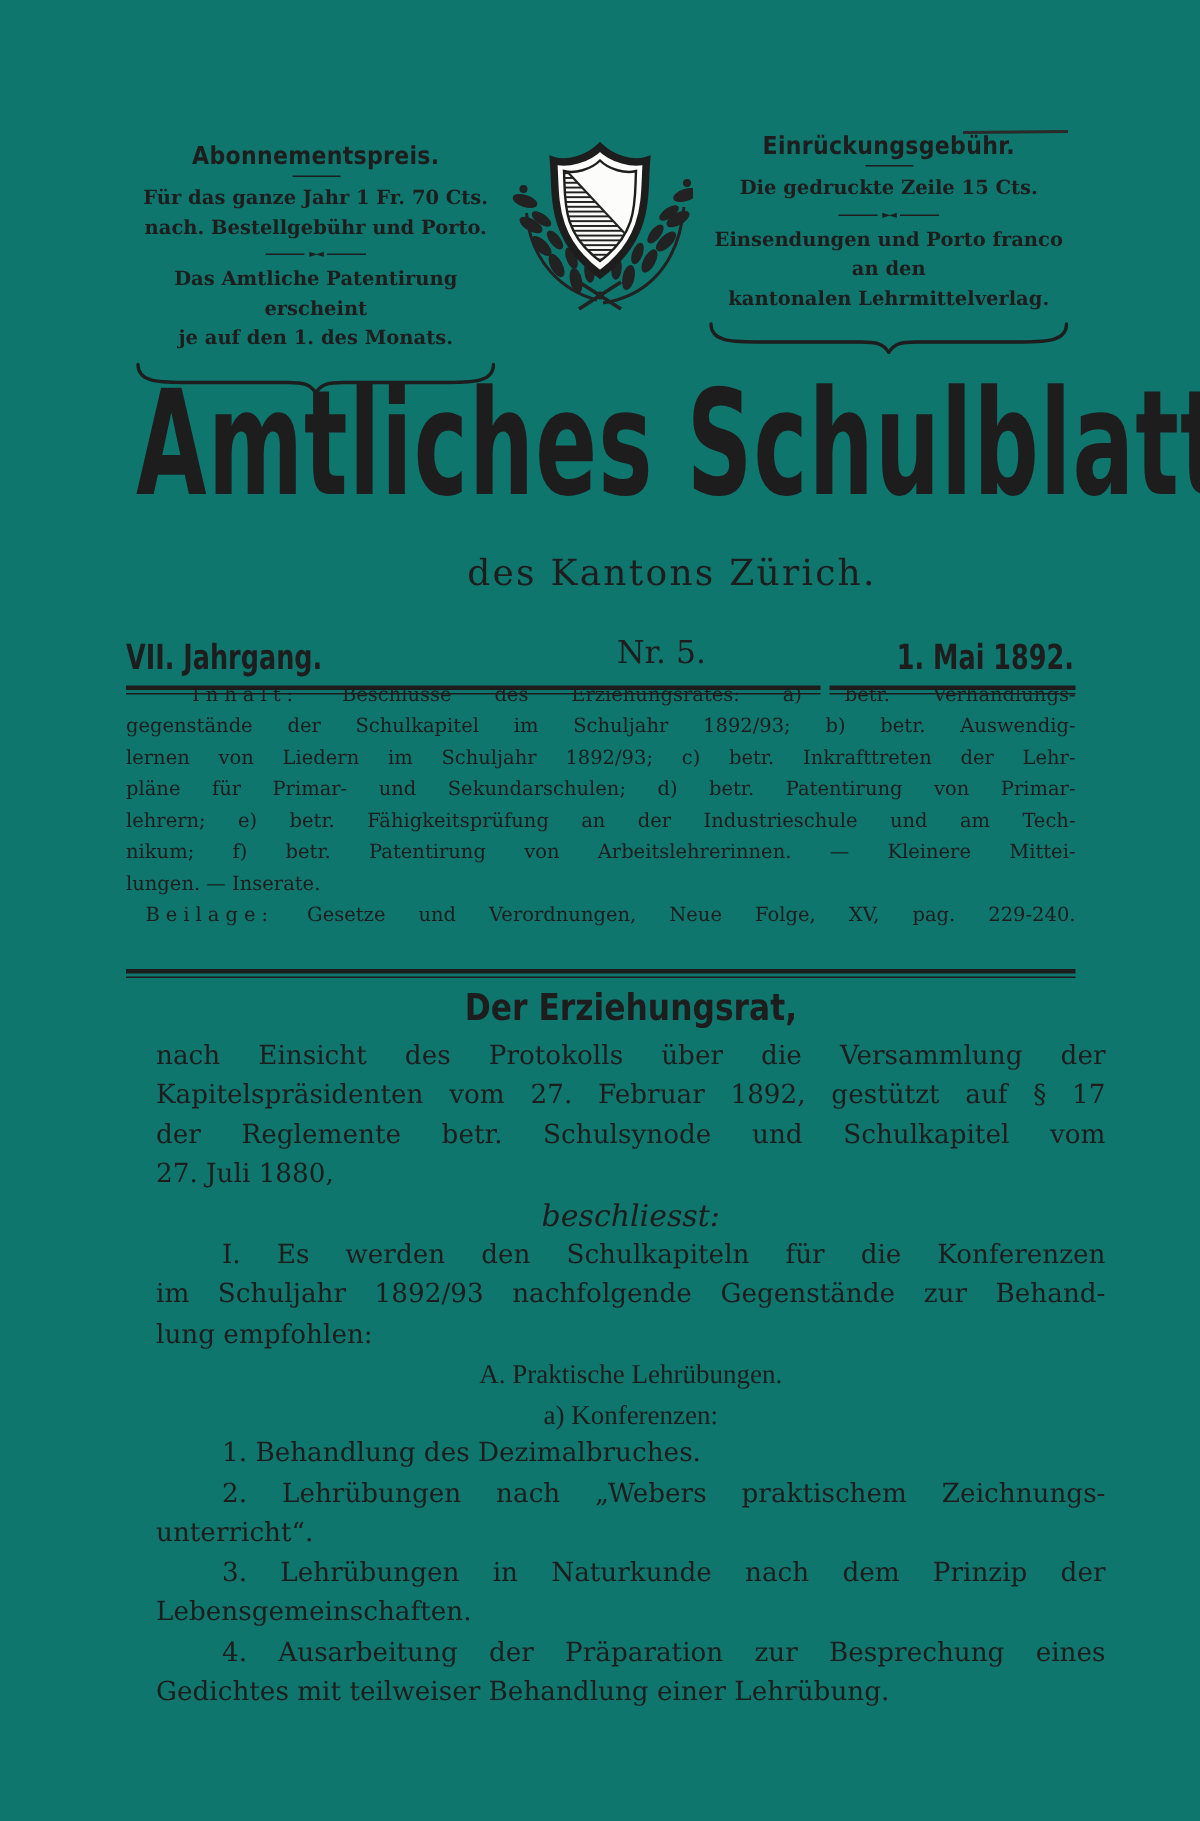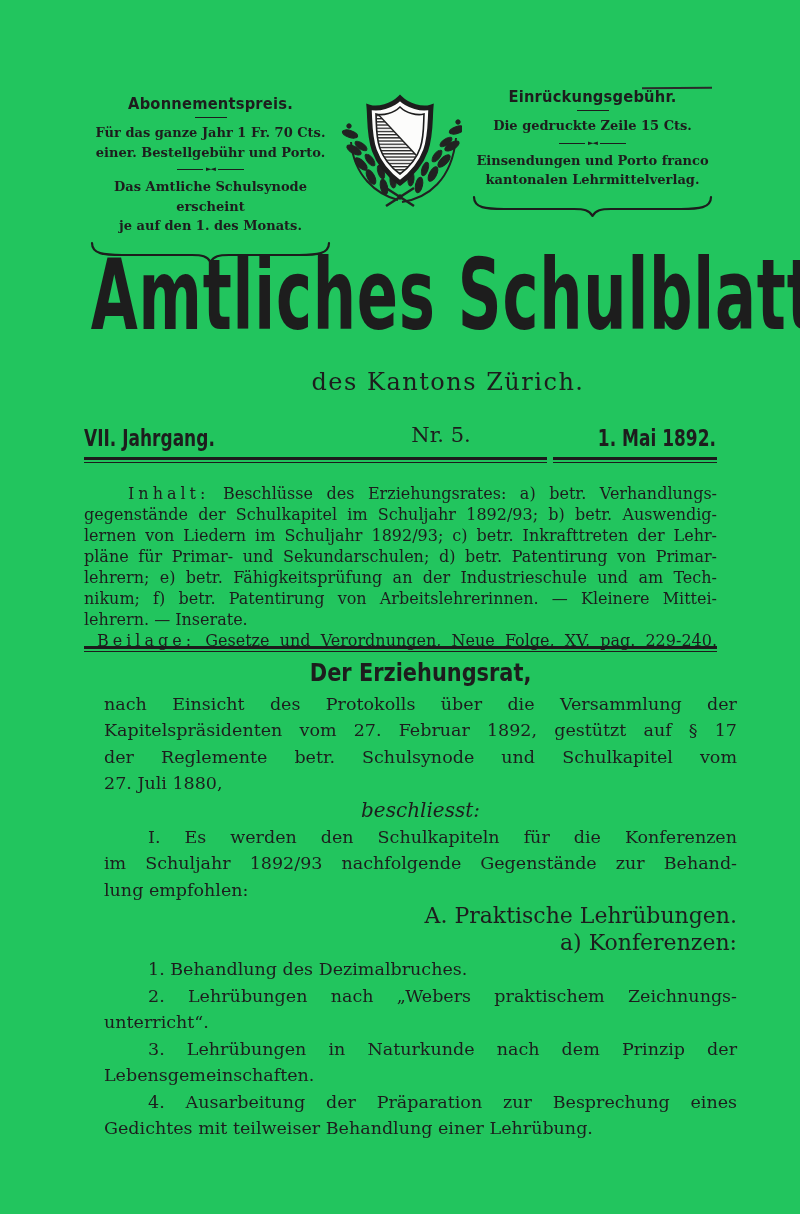--- a/index.html
+++ b/index.html
@@ -1,16 +1,16 @@
 <!DOCTYPE html>
 <html><head>
 <meta charset="utf-8">
 <style>
   html,body{margin:0;padding:0;background:#e8e8e8;}
-  .page{position:relative;width:800px;height:1214px;margin:0 auto;background:#22c55e;
+  .page{position:relative;width:800px;height:1214px;margin:0 auto;background:#0f766e;
         color:#1d1d1d;font-family:"DejaVu Serif",serif;overflow:hidden;}
 
   
   .box{position:absolute;width:245px;text-align:center;}
   .box-title{font-family:"DejaVu Sans",sans-serif;font-weight:700;font-size:15px;
              letter-spacing:.2px;transform:scale(.98,1.1);transform-origin:center;}
   .title-rule{width:32px;border-top:1.6px solid #1d1d1d;margin:4px auto 5px;}
   .box .ln{font-size:13px;font-weight:700;line-height:19.5px;}
   .orn{display:flex;align-items:center;justify-content:center;gap:3px;height:13px;margin:1px 0;}
   .orn-line{width:26px;border-top:1.4px solid #1d1d1d;}
@@ -36,51 +36,51 @@
   .issue{position:absolute;top:423px;left:0;width:100%;text-align:center;font-size:21px;padding-left:41px;}
 
   
   .drule{position:absolute;border-top:3px solid #1c1c1c;padding-top:2px;
          border-bottom:1.5px solid #1c1c1c;}
   #rule1a{left:84px;top:457px;width:463px;}
   #rule1b{left:553px;top:457px;width:164px;}
   #rule2{left:84px;top:646px;width:633px;}
 
   
-  .toc{position:absolute;left:84px;top:483px;width:633px;font-size:16px;line-height:21px;}
+  .toc{position:absolute;left:84px;top:453px;width:633px;font-size:13px;line-height:21px;}
   .article{position:absolute;left:84px;top:660px;width:633px;font-size:17.5px;line-height:26.5px;margin-left:20px;}
   .ln.j{text-align:justify;text-align-last:justify;}
   .ln.il{text-indent:44px;}
   .ln.is{text-indent:13px;}
   .spaced{letter-spacing:4px;}
   .art-heading{text-align:center;margin-bottom:3px;}
   .art-heading span{display:inline-block;font-family:"DejaVu Sans",sans-serif;font-weight:700;
                     font-size:22px;transform:scale(.95,1.12);transform-origin:center;}
   .decision{text-align:center;font-style:italic;font-size:20px;line-height:27px;}
-  .center-line{text-align:right;font-size:22px;}
+  .center-line{text-align:center;font-size:18px;font-family:Liberation Serif, serif;}
 </style>
 </head>
 <body>
 
 <div class="page">
 
   <div class="box" style="left:88px;top:95px">
     <div class="box-title">Abonnementspreis.</div>
     <div class="title-rule"></div>
     <div>
         <div class="ln">Für das ganze Jahr 1 Fr. 70 Cts.</div>
-        <div class="ln">einer. Bestellgebühr und Porto.</div>
+        <div class="ln">nach. Bestellgebühr und Porto.</div>
       </div>
     <div class="orn">
       <span class="orn-line"></span>
       <span class="orn-arrows">►◄</span>
       <span class="orn-line"></span>
     </div>
     <div>
-        <div class="ln">Das Amtliche Schulsynode erscheint</div>
+        <div class="ln">Das Amtliche Patentirung erscheint</div>
         <div class="ln">je auf den 1. des Monats.</div>
       </div>
     <svg class="brace" width="245" height="24" viewBox="0 0 245 24">
       <path d="M4 4 C4 15 16 16 34 16 L104 16 C114 16 119 17 122.5 23 C126 17 131 16 141 16 L211 16 C229 16 241 15 241 4" fill="none" stroke="#1d1d1d" stroke-width="2.2" stroke-linecap="round"></path>
     </svg>
   </div>
 
   <div class="artifact"></div>
   <div class="box" style="left:470px;top:88px">
     <div class="box-title">Einrückungsgebühr.</div>
@@ -88,20 +88,21 @@
     <div>
         <div class="ln">Die gedruckte Zeile 15 Cts.</div>
       </div>
     <div class="orn">
       <span class="orn-line"></span>
       <span class="orn-arrows">►◄</span>
       <span class="orn-line"></span>
     </div>
     <div>
         <div class="ln">Einsendungen und Porto franco</div>
+        <div class="ln">an den</div>
         <div class="ln">kantonalen Lehrmittelverlag.</div>
       </div>
     <svg class="brace" width="245" height="24" viewBox="0 0 245 24">
       <path d="M4 4 C4 15 16 16 34 16 L104 16 C114 16 119 17 122.5 23 C126 17 131 16 141 16 L211 16 C229 16 241 15 241 4" fill="none" stroke="#1d1d1d" stroke-width="2.2" stroke-linecap="round"></path>
     </svg>
   </div>
 
   <svg class="emblem" width="122" height="132" viewBox="0 0 122 132">
     <defs>
       <pattern id="hatch" width="5" height="3.2" patternUnits="userSpaceOnUse">
@@ -162,21 +163,21 @@
   <div class="drule" id="rule1a"></div>
   <div class="drule" id="rule1b"></div>
 
   <div class="toc">
       <div class="ln j il"><span class="spaced">Inhalt:</span> Beschlüsse des Erziehungsrates: a) betr. Verhandlungs-</div>
       <div class="ln j">gegenstände der Schulkapitel im Schuljahr 1892/93; b) betr. Auswendig-</div>
       <div class="ln j">lernen von Liedern im Schuljahr 1892/93; c) betr. Inkrafttreten der Lehr-</div>
       <div class="ln j">pläne für Primar- und Sekundarschulen; d) betr. Patentirung von Primar-</div>
       <div class="ln j">lehrern; e) betr. Fähigkeitsprüfung an der Industrieschule und am Tech-</div>
       <div class="ln j">nikum; f) betr. Patentirung von Arbeitslehrerinnen. — Kleinere Mittei-</div>
-      <div class="ln">lehrern. — Inserate.</div>
+      <div class="ln">lungen. — Inserate.</div>
       <div class="ln j is"><span class="spaced">Beilage:</span> Gesetze und Verordnungen, Neue Folge, XV, pag. 229-240.</div>
     </div>
 
   <div class="drule" id="rule2"></div>
 
   <div class="article">
     <div class="art-heading">
       <span>Der Erziehungsrat,</span>
     </div>
     <div>

